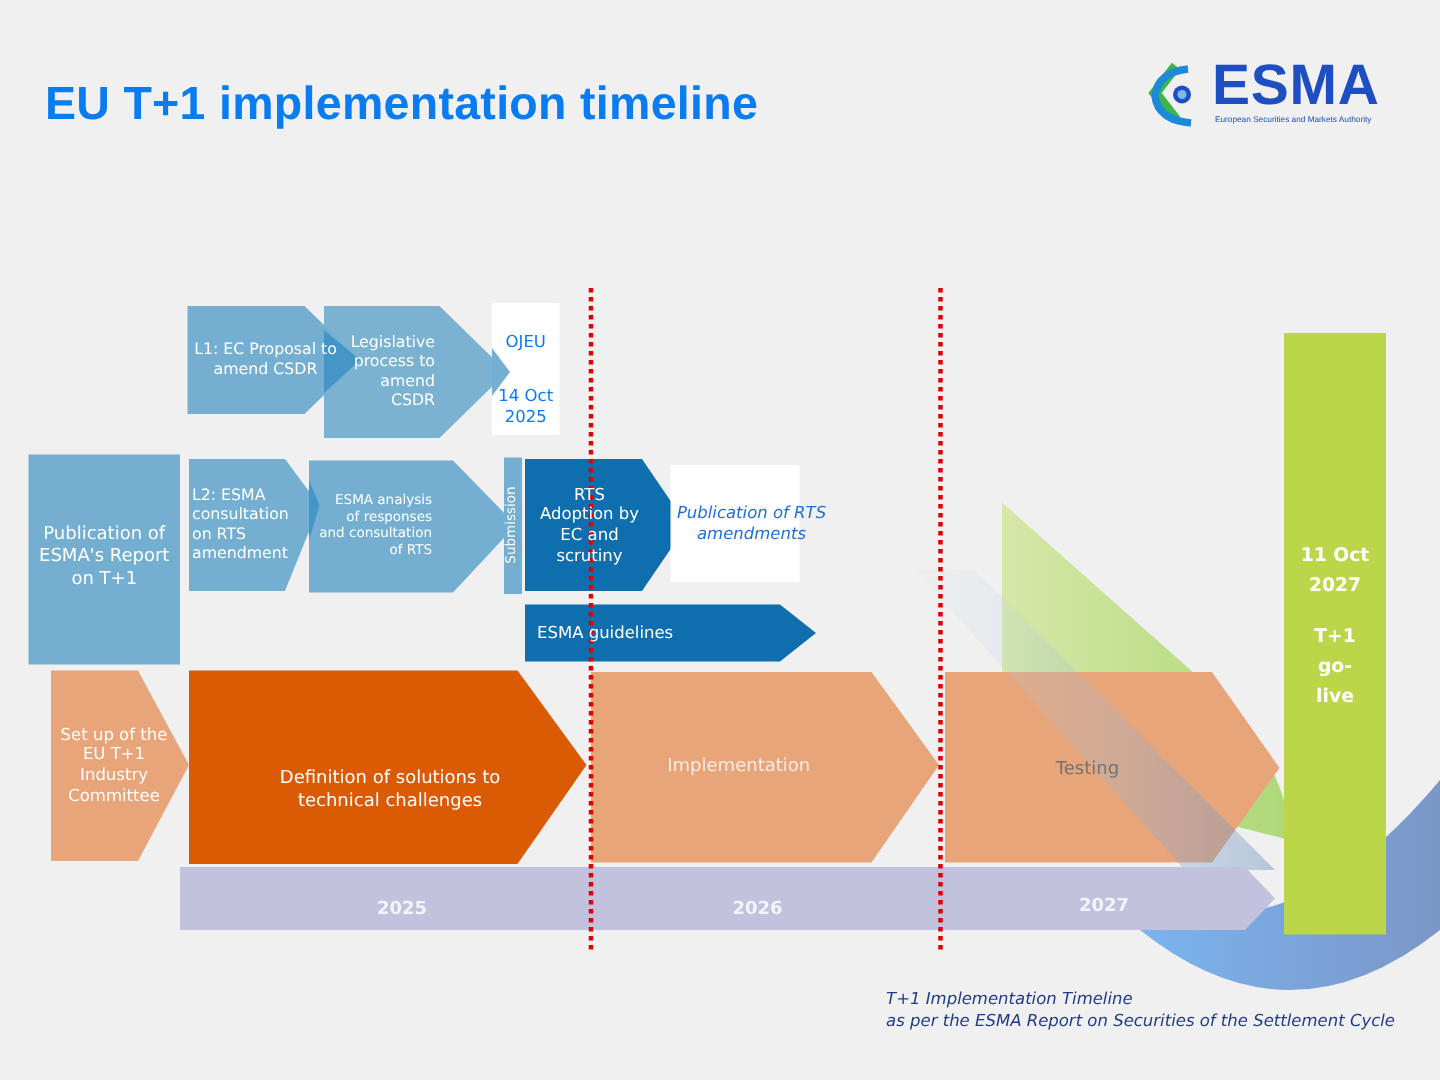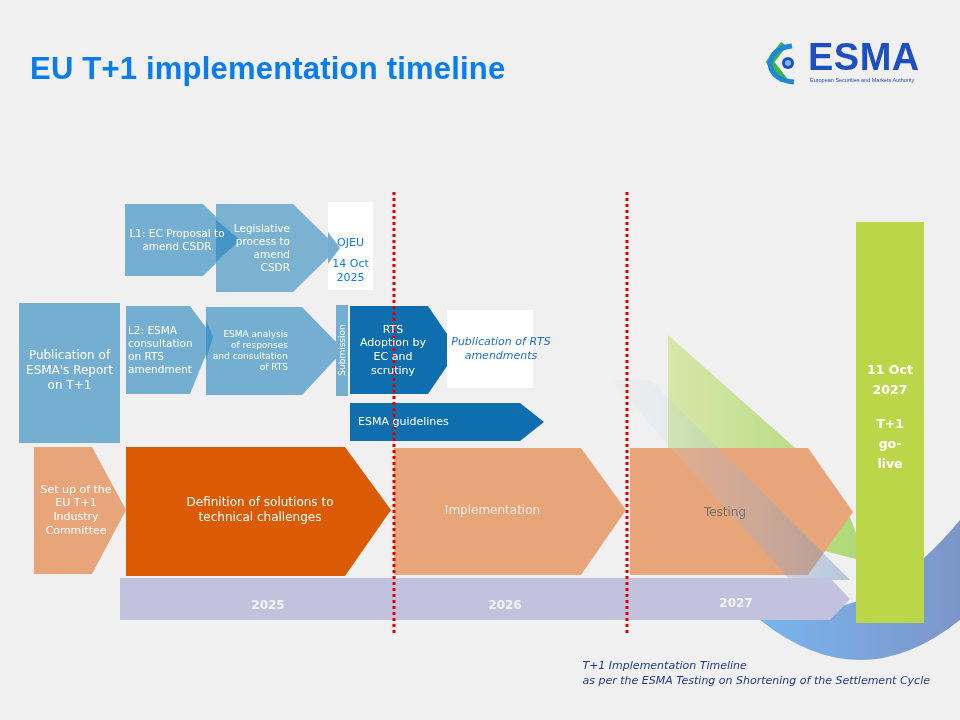--- a/index.html
+++ b/index.html
@@ -77,45 +77,45 @@
   <polygon points="120,578 830,578 850,599 830,620 120,620" fill="#c2c2de"></polygon>
 
   <rect x="856" y="222" width="68" height="401" fill="#bcd64a"></rect>
 
   <line x1="394" y1="192" x2="394" y2="636" stroke="#e00000" stroke-width="3" stroke-dasharray="3,3"></line>
   <line x1="627" y1="192" x2="627" y2="636" stroke="#e00000" stroke-width="3" stroke-dasharray="3,3"></line>
 </svg>
 
 <div class="shape-text" style="left:128px;top:218px;width:98px;height:44px;font-size:10.5px;">L1: EC Proposal to amend CSDR</div>
 <div class="shape-text" style="left:224px;top:212px;width:66px;height:72px;font-size:10.5px;text-align:right;justify-content:flex-end;">Legislative process to amend CSDR</div>
-<div class="shape-text" style="left:328px;top:233px;width:45px;height:20px;font-size:11px;color:#0a7cf2;">OJEU</div>
+<div class="shape-text" style="left:328px;top:218px;width:45px;height:20px;font-size:11px;color:#0a7cf2;">OJEU</div>
 <div class="shape-text" style="left:328px;top:254px;width:45px;height:34px;font-size:11px;color:#0a7cf2;">14 Oct 2025</div>
 
 <div class="shape-text" style="left:19px;top:330px;width:101px;height:80px;font-size:12px;">Publication of ESMA's Report on T+1</div>
 <div class="shape-text" style="left:128px;top:312px;width:76px;height:76px;font-size:10.5px;text-align:left;justify-content:flex-start;">L2: ESMA consultation on RTS amendment</div>
 <div class="shape-text" style="left:212px;top:312px;width:76px;height:78px;font-size:9px;text-align:right;justify-content:flex-end;">ESMA analysis of responses and consultation of RTS</div>
 <div class="shape-text" style="left:297px;top:344px;width:91px;height:12px;font-size:9px;transform:rotate(-90deg);">Submission</div>
 <div class="shape-text" style="left:358px;top:312px;width:70px;height:76px;font-size:11px;">RTS Adoption by EC and scrutiny</div>
 <div class="shape-text" style="left:447px;top:310px;width:108px;height:78px;font-size:11px;color:#1d6fd8;font-style:italic;">Publication of RTS amendments</div>
 <div class="shape-text" style="left:358px;top:403px;width:120px;height:38px;font-size:11px;justify-content:flex-start;">ESMA guidelines</div>
 
 <div class="shape-text" style="left:36px;top:470px;width:80px;height:80px;font-size:11px;text-align:center;justify-content:flex-start;">Set up of the EU T+1 Industry Committee</div>
-<div class="shape-text" style="left:165px;top:480px;width:190px;height:60px;font-size:12px;">Definition of solutions to technical challenges</div>
+<div class="shape-text" style="left:165px;top:496px;width:190px;height:60px;font-size:12px;">Definition of solutions to technical challenges</div>
 <div class="shape-text" style="left:420px;top:495px;width:145px;height:30px;font-size:12px;color:#f5ece4;">Implementation</div>
 <div class="shape-text" style="left:680px;top:497px;width:90px;height:30px;font-size:12px;color:#737373;">Testing</div>
 
 <div class="shape-text" style="left:218px;top:594px;width:100px;height:22px;font-size:12px;font-weight:bold;color:#f3f3f8;">2025</div>
 <div class="shape-text" style="left:455px;top:594px;width:100px;height:22px;font-size:12px;font-weight:bold;color:#f3f3f8;">2026</div>
 <div class="shape-text" style="left:686px;top:592px;width:100px;height:22px;font-size:12px;font-weight:bold;color:#f3f3f8;">2027</div>
 
 <div class="abs" style="left:856px;top:360px;width:68px;text-align:center;color:#fff;font-weight:bold;font-size:12.5px;line-height:1.6;">
   <div>11 Oct</div>
   <div>2027</div>
   <div style="height:14px;"></div>
   <div>T+1</div>
   <div>go-</div>
   <div>live</div>
 </div>
 
 <div class="abs caption">
   <div>T+1 Implementation Timeline</div>
-  <div>as per the ESMA Testing on Shortening of the Settlement Cycle</div>
+  <div>as per the ESMA Report on Securities of the Settlement Cycle</div>
 </div>
 
 </body></html>

